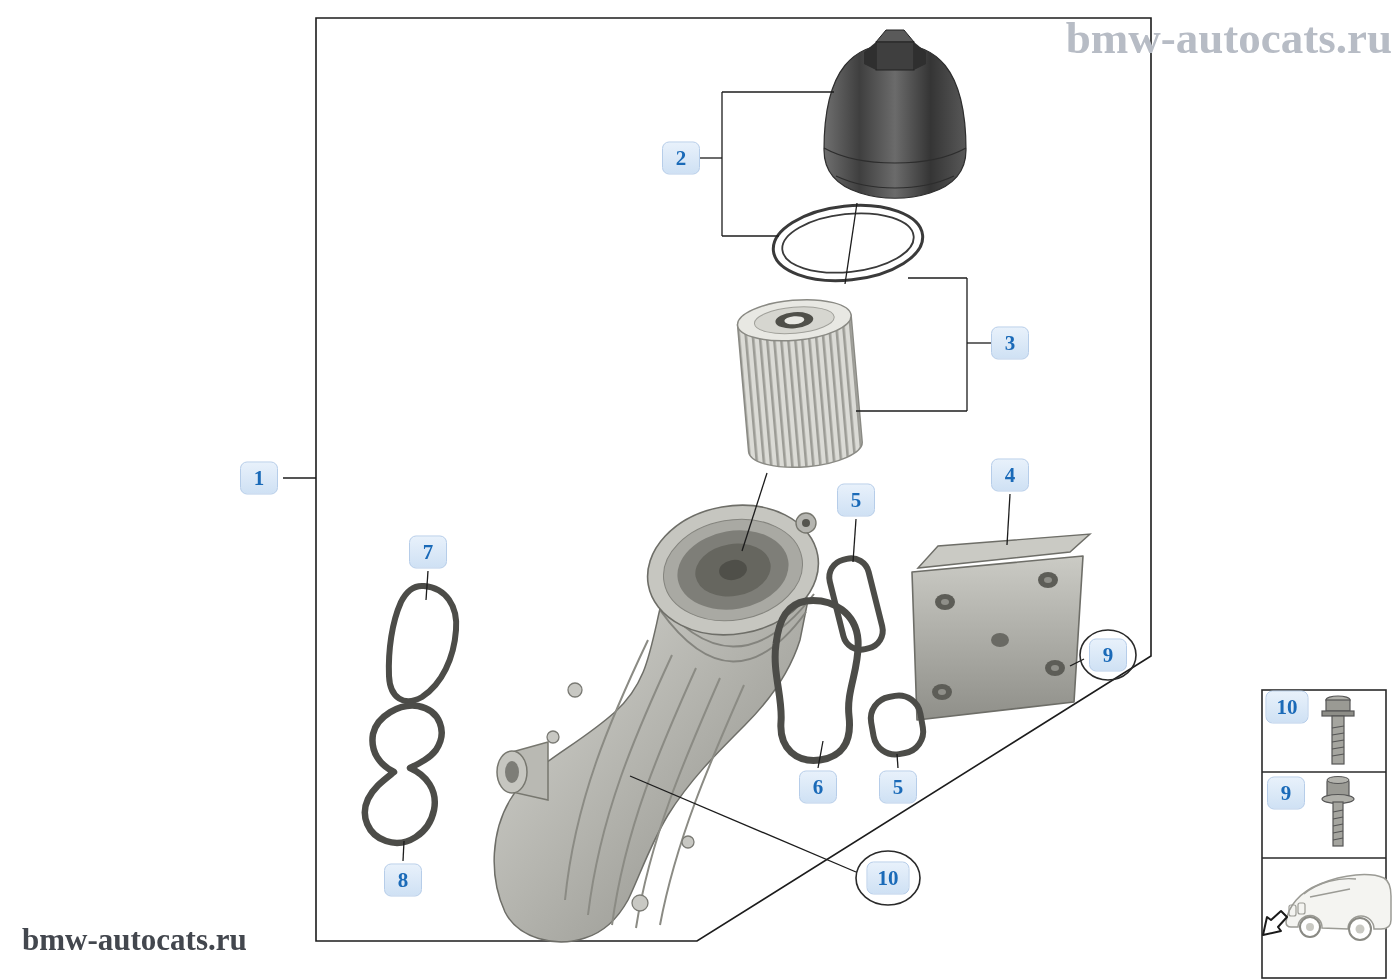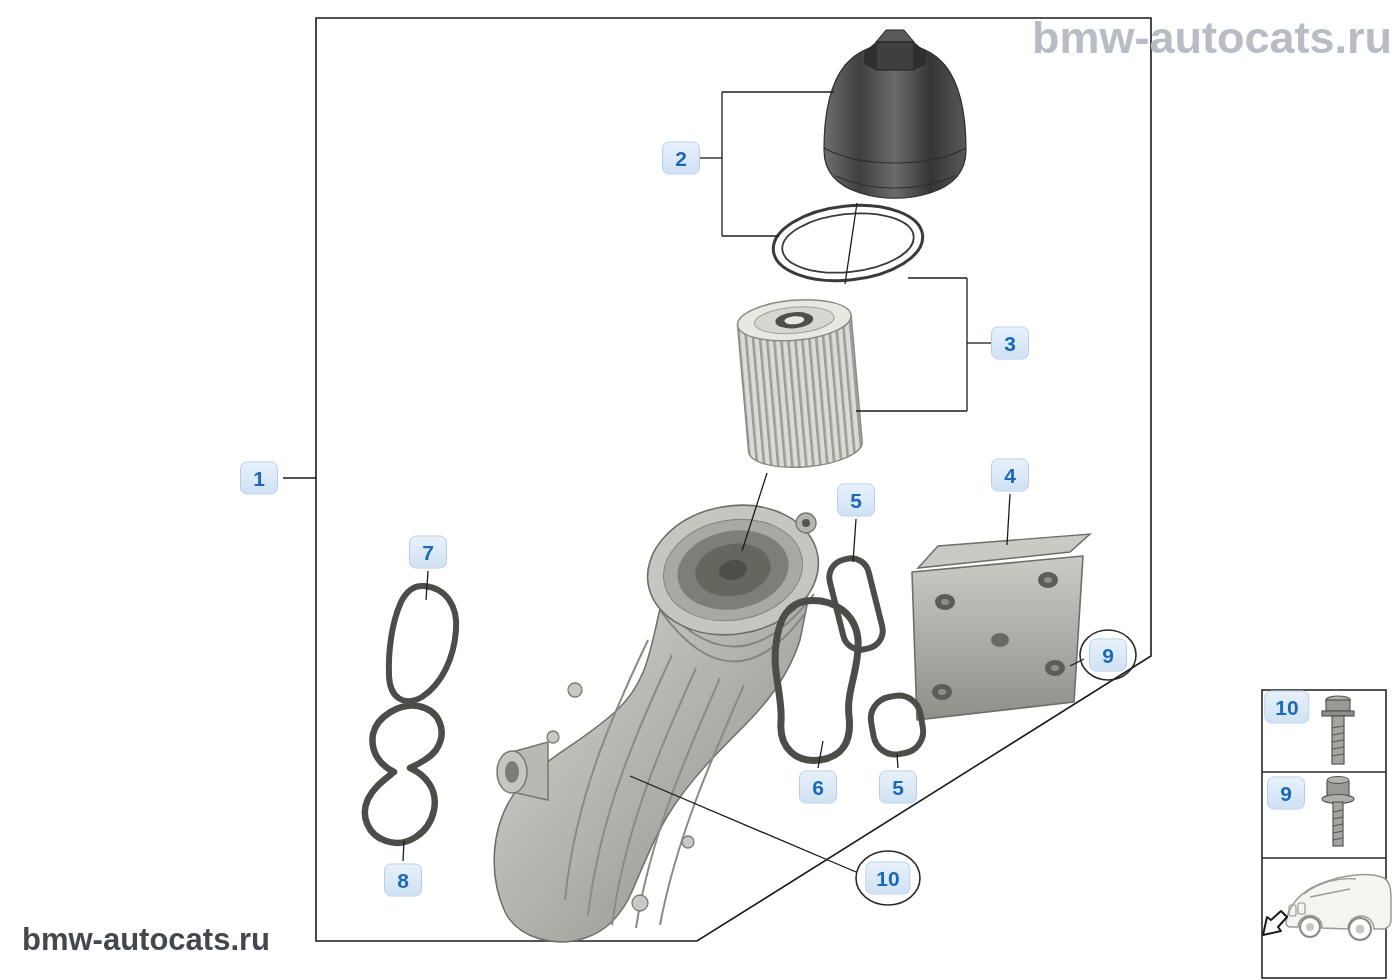--- a/index.html
+++ b/index.html
@@ -1,18 +1,18 @@
 <!DOCTYPE html>
 <html><head>
 <meta charset="utf-8">
 <style>
   html,body{margin:0;padding:0;background:#ffffff;}
   .page{
     position:relative;width:1400px;height:980px;background:#ffffff;
-    font-family:Liberation Sans, sans-serif;overflow:hidden;border-radius:11px;
+    font-family:Liberation Serif, serif;overflow:hidden;border-radius:11px;
   }
   svg.art{position:absolute;left:0;top:0;}
   .callout{
     position:absolute;transform:translate(-50%,-50%);
     display:inline-flex;align-items:center;justify-content:center;
     background:linear-gradient(180deg,#e8f1fb 0%,#cfe1f4 100%);
     border:1px solid #b6cde9;border-radius:7px;
     color:#1a6ab8;font-weight:700;font-size:21px;line-height:1;
     padding:5px 10px;min-width:16px;text-align:center;cursor:pointer;
   }

